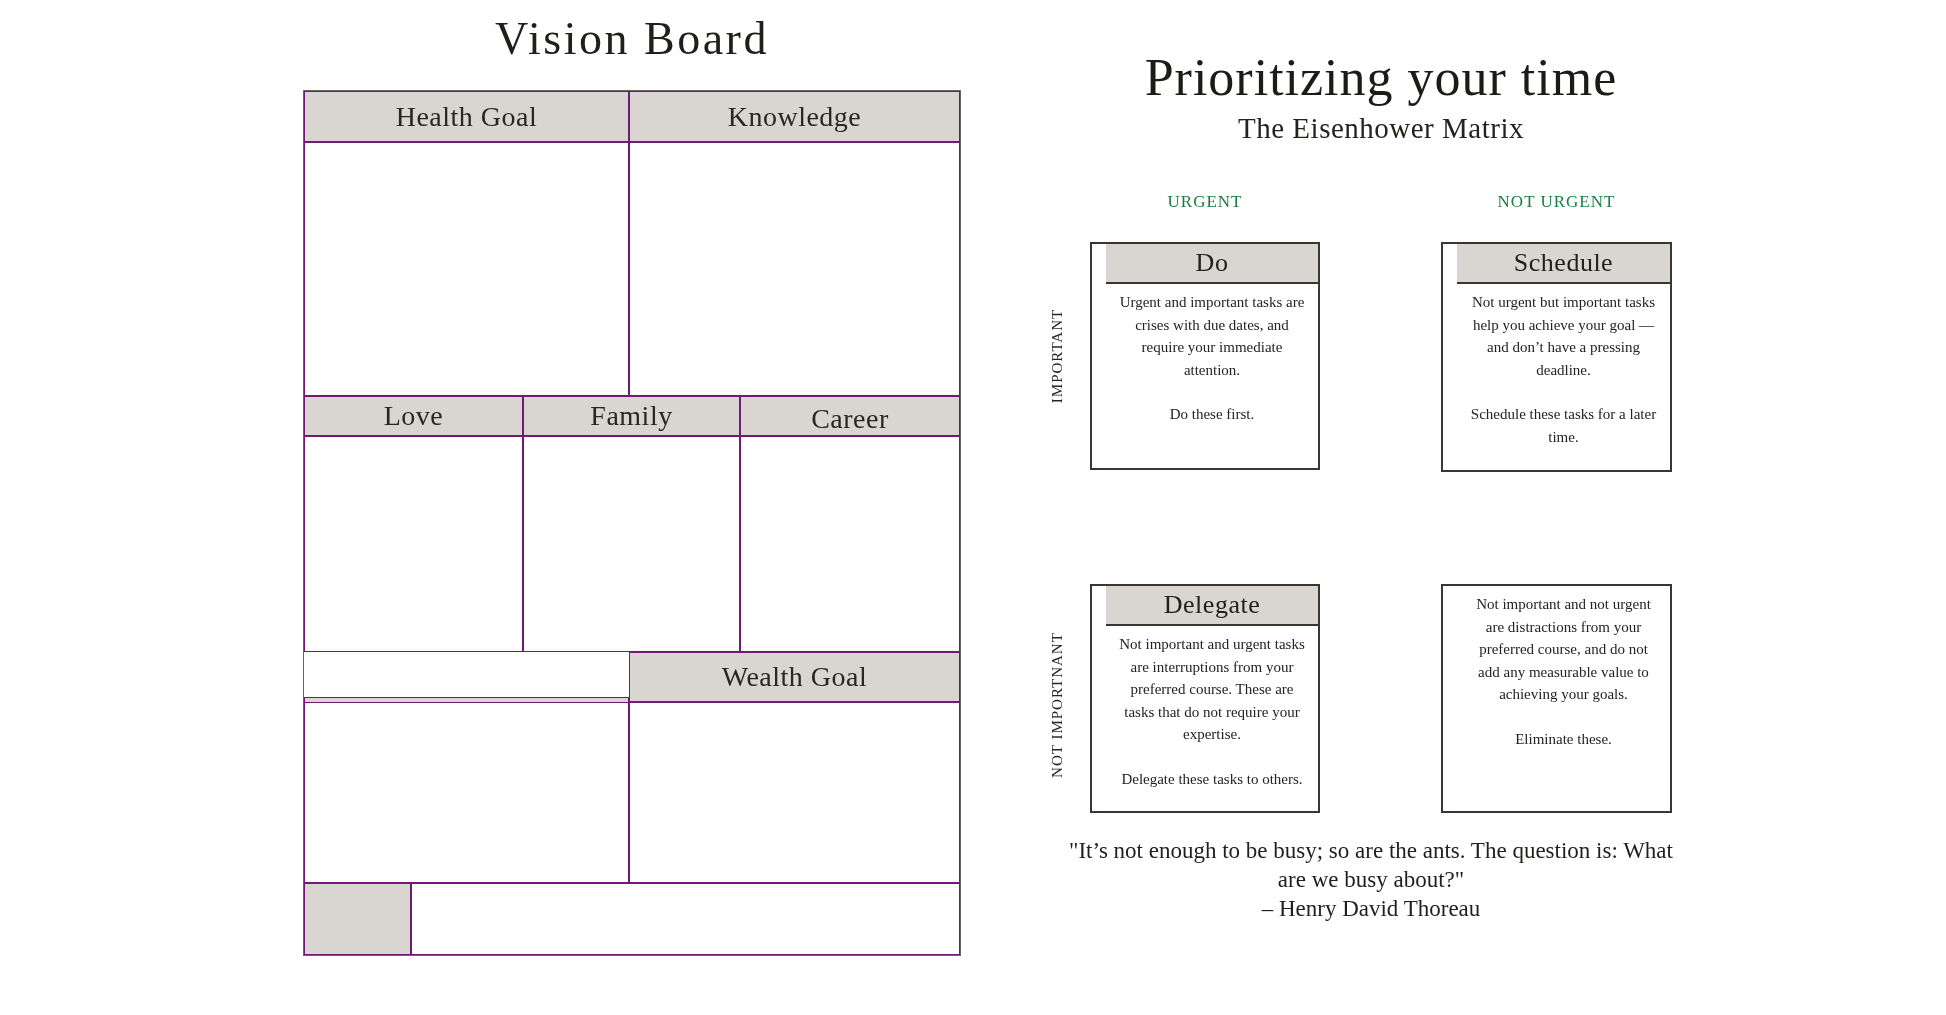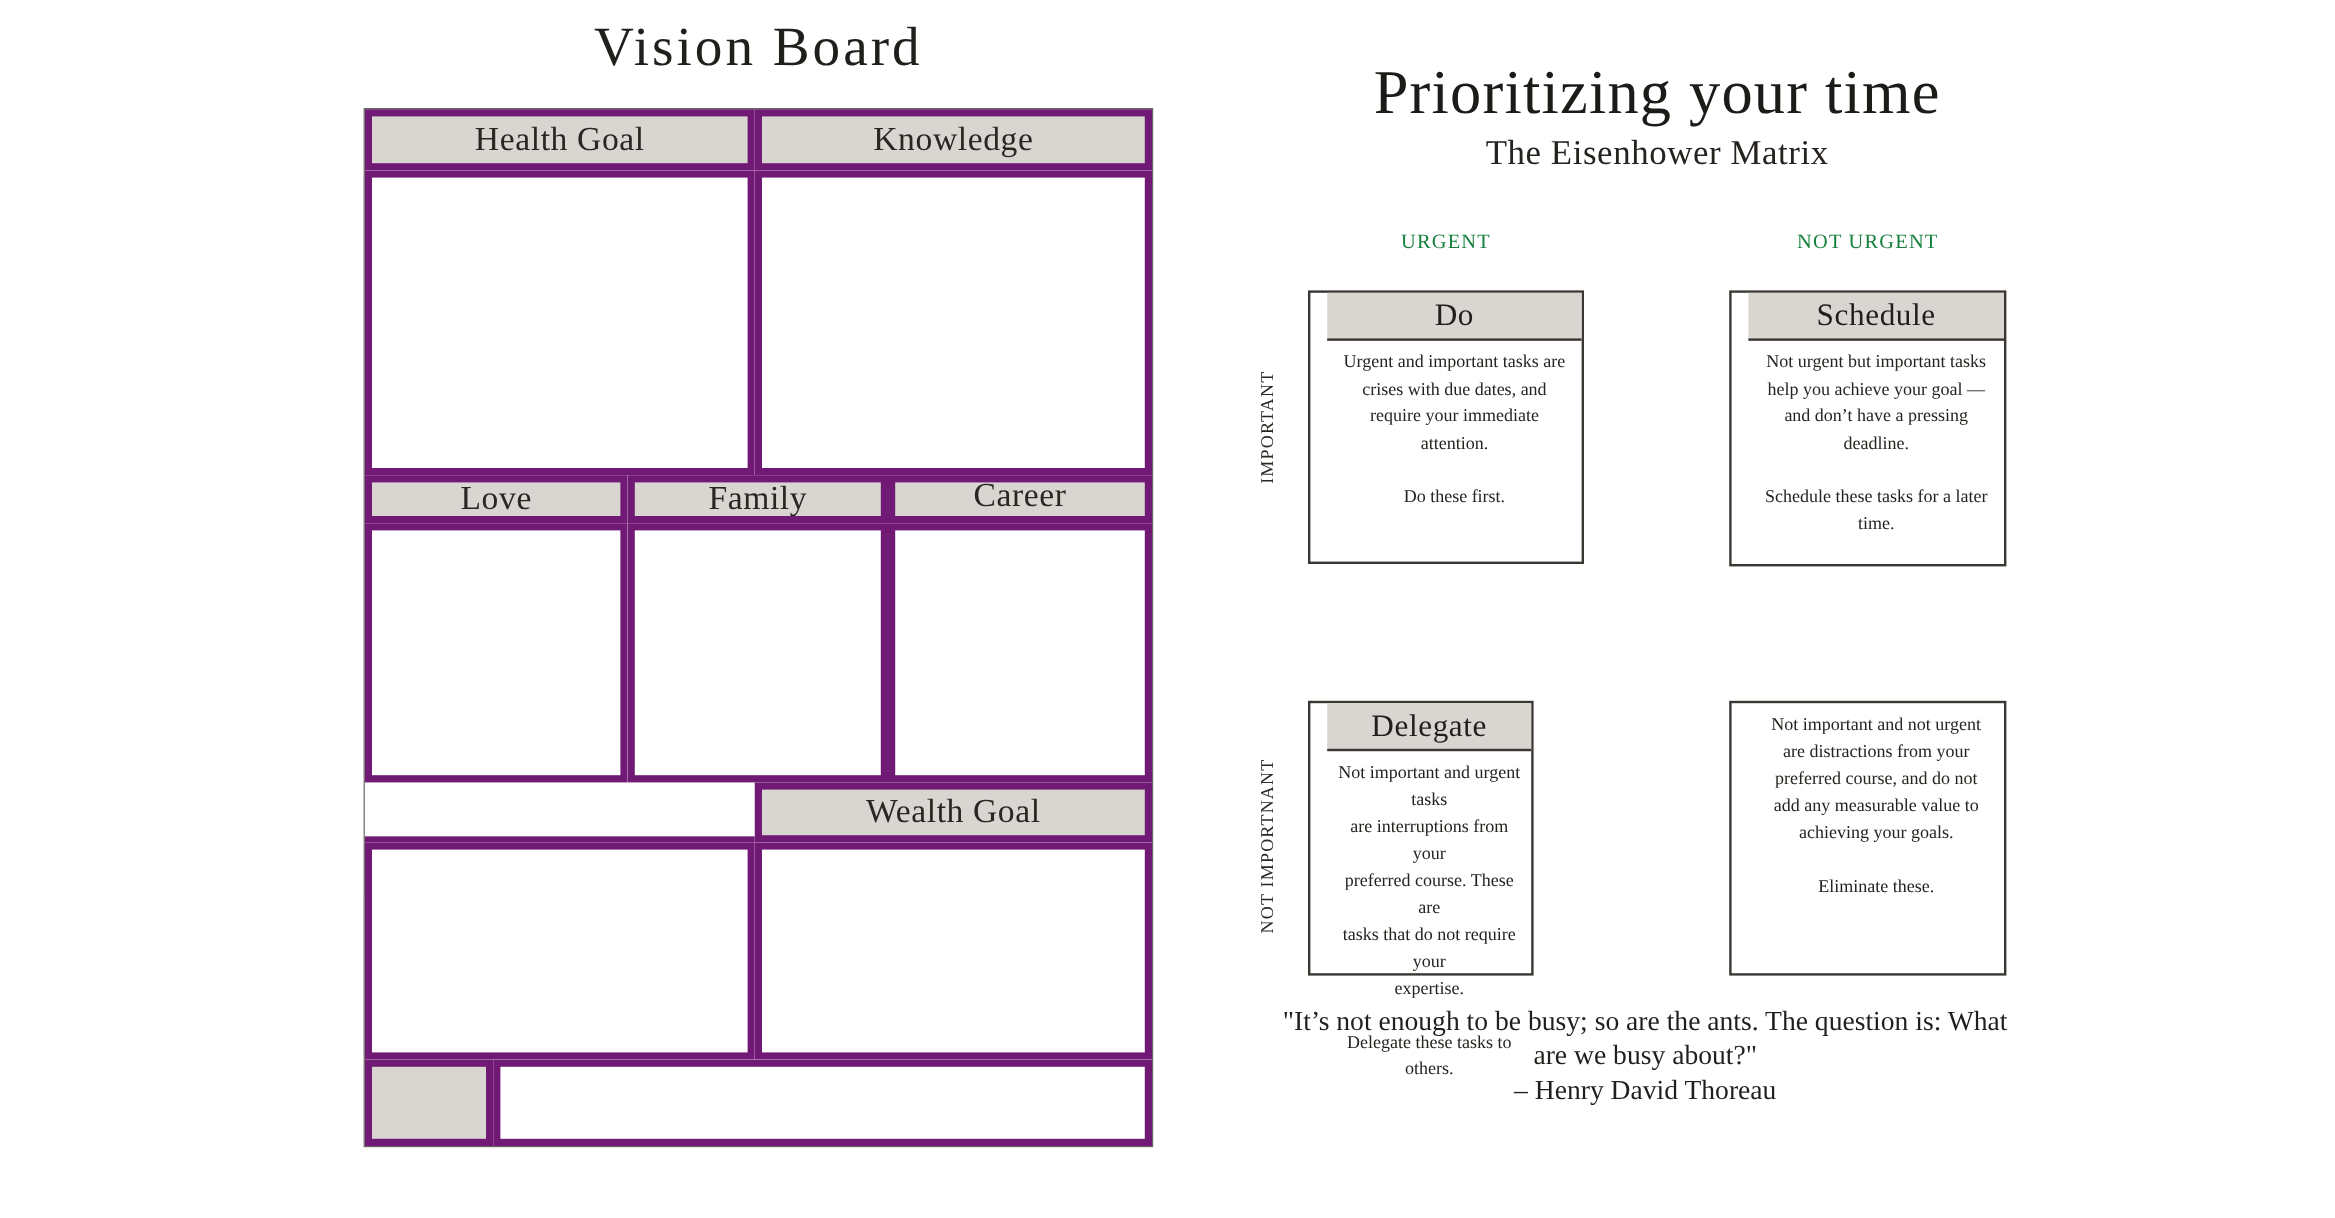--- a/index.html
+++ b/index.html
@@ -6,21 +6,21 @@
   .canvas{
     position:relative;width:1946px;height:1015px;background:#ffffff;overflow:hidden;
     font-family:"Liberation Serif","DejaVu Serif",serif;color:#26231f;
   }
   .abs{position:absolute;box-sizing:border-box;}
   
   .vb-title{
     margin:0;font-weight:400;font-size:46px;letter-spacing:2.5px;text-align:center;color:#211f1c;
   }
   .cell{
-    position:absolute;box-sizing:border-box;border:6px solid #701a75;background:#ffffff;
+    position:absolute;box-sizing:border-box;border:1px solid #701a75;background:#ffffff;
   }
   .cell.hdr{
     background:#d9d5d1;display:flex;align-items:center;justify-content:center;
     font-size:28px;letter-spacing:0.5px;color:#2a2723;
   }
   .cell.fill{background:#d9d5d1;}
   .vb-outer{border:1px solid #6a6661;background:transparent;pointer-events:none;}
   
   .mx-title{
     margin:0;font-weight:400;font-size:52px;letter-spacing:1px;text-align:center;color:#1d1b18;white-space:nowrap;
@@ -127,21 +127,21 @@
       </div>
       <div class="qtext">
         <p class="qbody">Not urgent but important tasks
 help you achieve your goal —
 and don’t have a pressing
 deadline.</p>
         <p class="qaction">Schedule these tasks for a later time.</p>
       </div>
     </div>
 
-    <div class="qbox" style="left:1090px;top:584px;width:188px;height:229px;">
+    <div class="qbox" style="left:1090px;top:584px;width:230px;height:229px;">
       <div class="qhdr">
         <span>Delegate</span>
       </div>
       <div class="qtext">
         <p class="qbody">Not important and urgent tasks
 are interruptions from your
 preferred course. These are
 tasks that do not require your
 expertise.</p>
         <p class="qaction">Delegate these tasks to others.</p>

